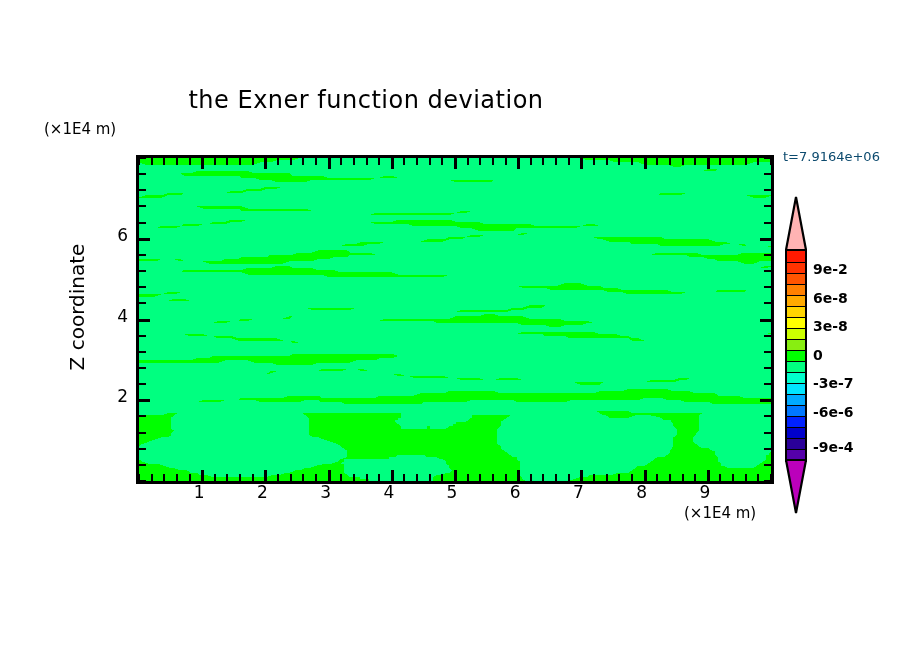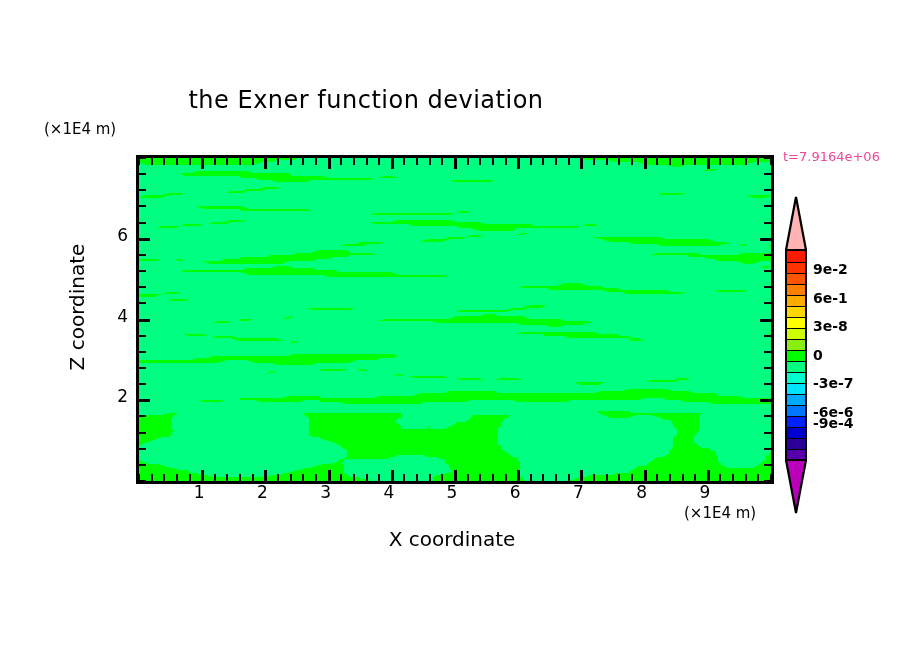--- a/index.html
+++ b/index.html
@@ -20,21 +20,21 @@
 
   .unit-topleft{
     position:absolute;left:44px;top:120px;font-size:15px;color:#000;
     white-space:nowrap;
   }
   .unit-bottomright{
     position:absolute;left:684px;top:504px;font-size:15px;color:#000;
     white-space:nowrap;
   }
   .timestamp{
-    position:absolute;left:783px;top:149px;font-size:13px;color:#ec4899;
+    position:absolute;left:783px;top:149px;font-size:13px;color:#0c4a6e;
     white-space:nowrap;
   }
 
   
   .plot-frame{
     position:absolute;left:136px;top:155px;width:632px;height:323px;
     border:3px solid #000;box-sizing:content-box;background:#00ff00;
     overflow:hidden;
   }
   .plot-canvas{position:absolute;left:0;top:0;width:632px;height:323px;}
@@ -281,21 +281,20 @@
       <div class="xticklabel" style="left: 578.4px;">7</div>
       <div class="xticklabel" style="left: 641.6px;">8</div>
       <div class="xticklabel" style="left: 704.8px;">9</div>
     </div>
   <div id="ytick-labels">
       <div class="yticklabel" style="top: 397.25px;">2</div>
       <div class="yticklabel" style="top: 316.5px;">4</div>
       <div class="yticklabel" style="top: 235.75px;">6</div>
     </div>
 
-  <div class="xlabel">X coordinate</div>
   <div class="ylabel">Z coordinate</div>
 
   <div class="cbar">
     <svg class="cbar-cap-top" viewBox="0 0 22 55" preserveAspectRatio="none">
       <polygon id="cap-top-poly" points="11,1 21,54 1,54" stroke="#000" stroke-width="2.2" fill="#ffb3b3"></polygon>
     </svg>
     <div class="cbar-body" id="cbar-body">
         <div class="cbar-seg" style="top: 0px; height: 11.6px; background: rgb(255, 26, 0);"></div>
         <div class="cbar-seg" style="top: 11px; height: 11.6px; background: rgb(255, 51, 0);"></div>
         <div class="cbar-seg-div" style="top: 11px;"></div>
@@ -332,22 +331,22 @@
         <div class="cbar-seg" style="top: 187px; height: 11.6px; background: rgb(42, 0, 153);"></div>
         <div class="cbar-seg-div" style="top: 187px;"></div>
         <div class="cbar-seg" style="top: 198px; height: 11.6px; background: rgb(85, 0, 170);"></div>
         <div class="cbar-seg-div" style="top: 198px;"></div>
       </div>
     <svg class="cbar-cap-bot" viewBox="0 0 22 55" preserveAspectRatio="none">
       <polygon id="cap-bot-poly" points="11,54 21,1 1,1" stroke="#000" stroke-width="2.2" fill="#bb00bb"></polygon>
     </svg>
     <div id="cbar-labels">
         <div class="cbar-label" style="top: 74px;">9e-2</div>
-        <div class="cbar-label" style="top: 102.5px;">6e-1</div>
+        <div class="cbar-label" style="top: 102.5px;">6e-8</div>
         <div class="cbar-label" style="top: 131px;">3e-8</div>
         <div class="cbar-label" style="top: 159.5px;">0</div>
         <div class="cbar-label" style="top: 188px;">-3e-7</div>
         <div class="cbar-label" style="top: 216.5px;">-6e-6</div>
-        <div class="cbar-label" style="top: 228px;">-9e-4</div>
+        <div class="cbar-label" style="top: 252px;">-9e-4</div>
       </div>
   </div>
 
 </div>
 
 </body></html>

